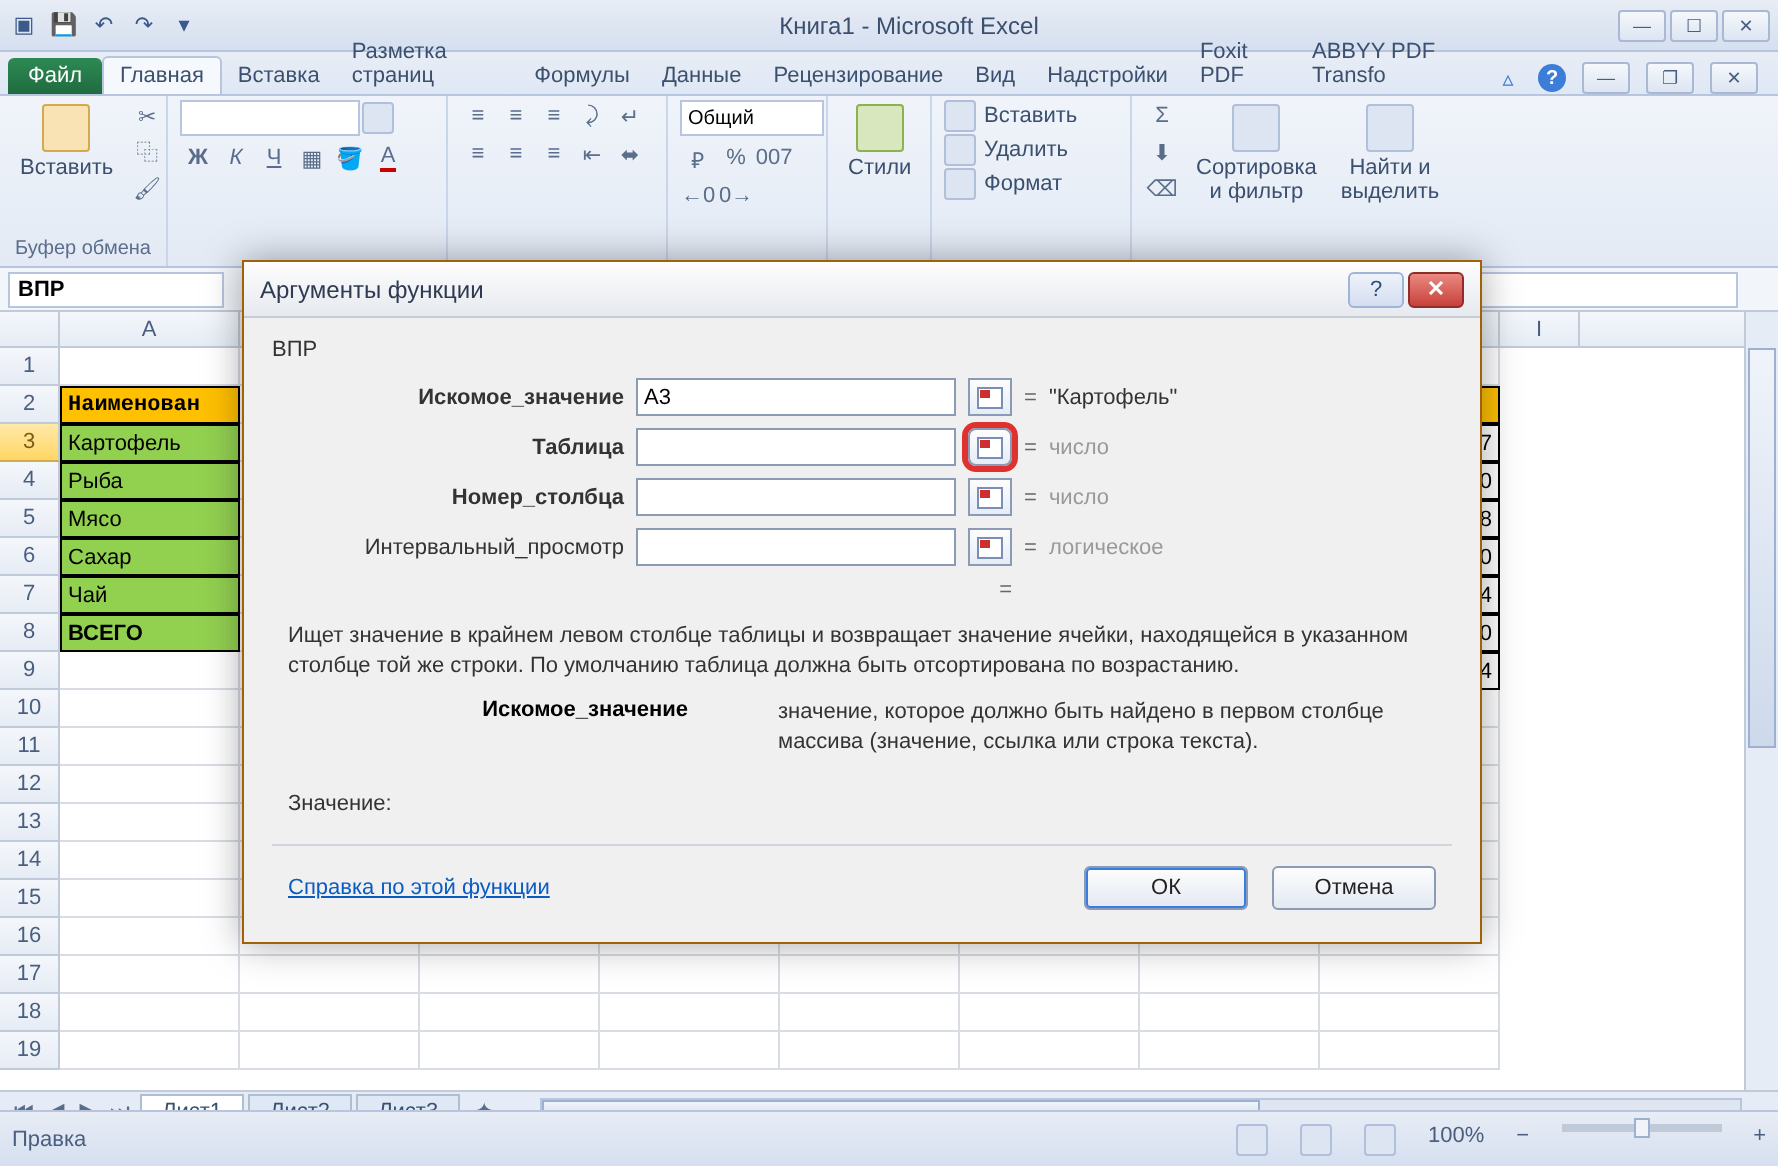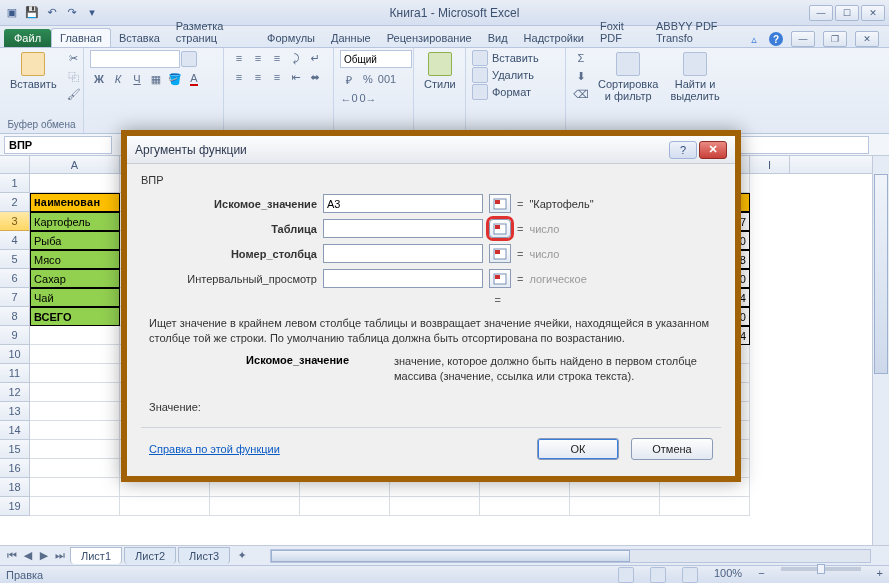--- a/index.html
+++ b/index.html
@@ -59,27 +59,27 @@
 
 
 .sheet-tabs { position: absolute; bottom: 18px; left: 0; right: 0; height: 20px; background: #e6ecf5; border-top: 1px solid #c0cad8; display: flex; align-items: center; padding-left: 4px; gap: 0; }
 .nav-btn { width: 16px; height: 16px; color: #5a6d8a; display: flex; align-items: center; justify-content: center; }
 .sheet-tab { padding: 2px 10px; background: #fff; border: 1px solid #b0bed4; border-bottom: none; border-radius: 0 0 4px 4px; color: #3b506e; margin-left: 2px; font-size: 11px; }
 .sheet-tab.inactive { background: #dfe8f5; }
 .hscroll { flex: 1; margin-left: 20px; height: 14px; background: #e0e6ef; border: 1px solid #b7c5de; position: relative; margin-right: 18px; }
 .hscroll-thumb { position: absolute; left: 0; width: 60%; height: 100%; background: linear-gradient(#f0f4fa,#cdd9eb); border: 1px solid #9db0cf; }
 
 
-.status-bar { position: absolute; bottom: 0; left: 0; right: 0; height: 18px; background: linear-gradient(#e8edf5,#d5dff0); border-top: 1px solid #b7c5de; display: flex; align-items: center; padding: 0 6px; color: #4a5f80; font-size: 10px; }
+.status-bar { position: absolute; bottom: 0; left: 0; right: 0; height: 28px; background: linear-gradient(#e8edf5,#d5dff0); border-top: 1px solid #b7c5de; display: flex; align-items: center; padding: 0 6px; color: #4a5f80; font-size: 10px; }
 .zoom { margin-left: auto; display: flex; align-items: flex-start; gap: 16px; }
 .zoom-slider { width: 80px; height: 4px; background: #c0cad8; position: relative; }
 .zoom-thumb { position: absolute; left: 50%; top: -3px; width: 8px; height: 10px; background: #f0f4fa; border: 1px solid #9db0cf; transform: translateX(-50%); }
 
 
-.dialog { position: absolute; left: 121px; top: 130px; width: 620px; background: #f0f0f0; border: 6px solid #a16207; box-shadow: 0 0 18px rgba(0,0,0,.35); }
+.dialog { position: absolute; left: 121px; top: 130px; width: 620px; background: #f0f0f0; border: 1px solid #a16207; box-shadow: 0 0 18px rgba(0,0,0,.35); }
 .dlg-title { height: 28px; background: linear-gradient(#fdfdfd,#e6e9ef); display: flex; align-items: center; padding: 0 8px; border-bottom: 1px solid #c6cbd4; }
 .dlg-title-text { color: #2f3b52; font-size: 12px; }
 .dlg-wins { margin-left: auto; display: flex; gap: 2px; }
 .dlg-win-btn { width: 28px; height: 18px; border-radius: 3px; display: flex; align-items: center; justify-content: center; font-size: 11px; }
 .dlg-win-help { background: linear-gradient(#eef2fa,#d4def0); border: 1px solid #9fb4d8; color: #2d4b7e; }
 .dlg-win-close { background: linear-gradient(#e98a82,#c8403a); border: 1px solid #8f2d29; color: #fff; font-weight: bold; }
 .dlg-body { padding: 10px 14px 12px; }
 .dlg-fn { color: #333; margin-bottom: 8px; }
 .arg-row { display: flex; align-items: center; gap: 6px; margin-bottom: 6px; }
 .arg-label { width: 176px; text-align: right; font-weight: bold; color: #333; }
@@ -204,21 +204,21 @@
       </div>
     </div>
     <div class="rgroup-label">&nbsp;</div>
   </div>
   <div class="rgroup" style="width:80px">
     <div class="rgroup-body" style="flex-direction:column;gap:3px">
       <div class="font-box" style="width:72px">Общий</div>
       <div class="font-row">
         <span class="mini-btn">₽</span>
         <span class="mini-btn">%</span>
-        <span class="mini-btn">001</span>
+        <span class="mini-btn">007</span>
       </div>
       <div class="font-row">
         <span class="mini-btn">←0</span>
         <span class="mini-btn">0→</span>
       </div>
     </div>
     <div class="rgroup-label">&nbsp;</div>
   </div>
   <div class="rgroup" style="width:52px">
     <div class="rgroup-body">
@@ -460,20 +460,31 @@
         <div class="cell"></div>
         <div class="cell"></div>
         <div class="cell"></div>
         <div class="cell"></div>
         <div class="cell"></div>
         <div class="cell"></div>
         <div class="cell"></div>
         <div class="cell"></div>
       </div>
     <div class="row">
+        <div class="row-h">17</div>
+        <div class="cell"></div>
+        <div class="cell"></div>
+        <div class="cell"></div>
+        <div class="cell"></div>
+        <div class="cell"></div>
+        <div class="cell"></div>
+        <div class="cell"></div>
+        <div class="cell"></div>
+      </div>
+    <div class="row">
         <div class="row-h">18</div>
         <div class="cell"></div>
         <div class="cell"></div>
         <div class="cell"></div>
         <div class="cell"></div>
         <div class="cell"></div>
         <div class="cell"></div>
         <div class="cell"></div>
         <div class="cell"></div>
       </div>

